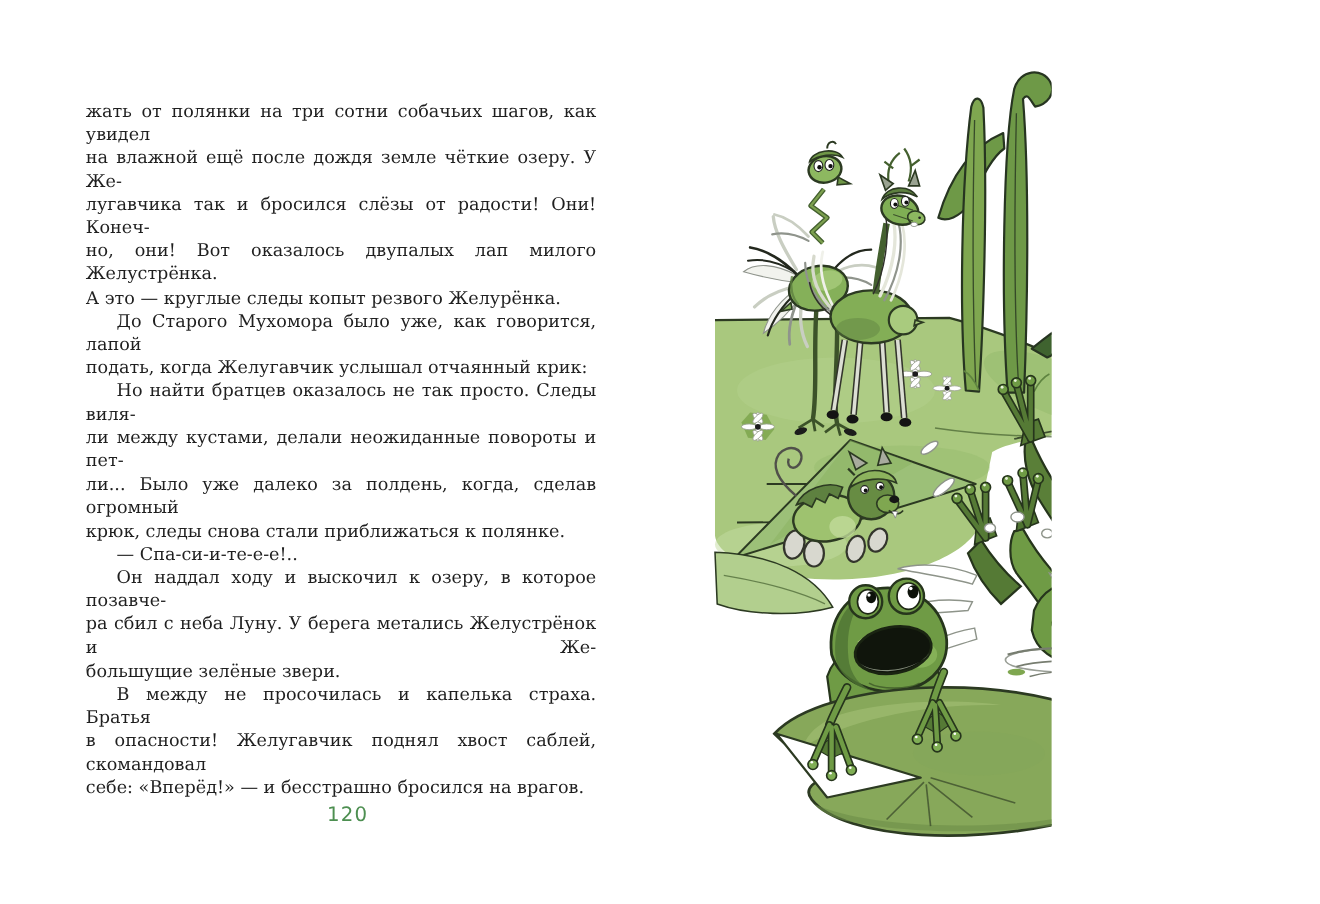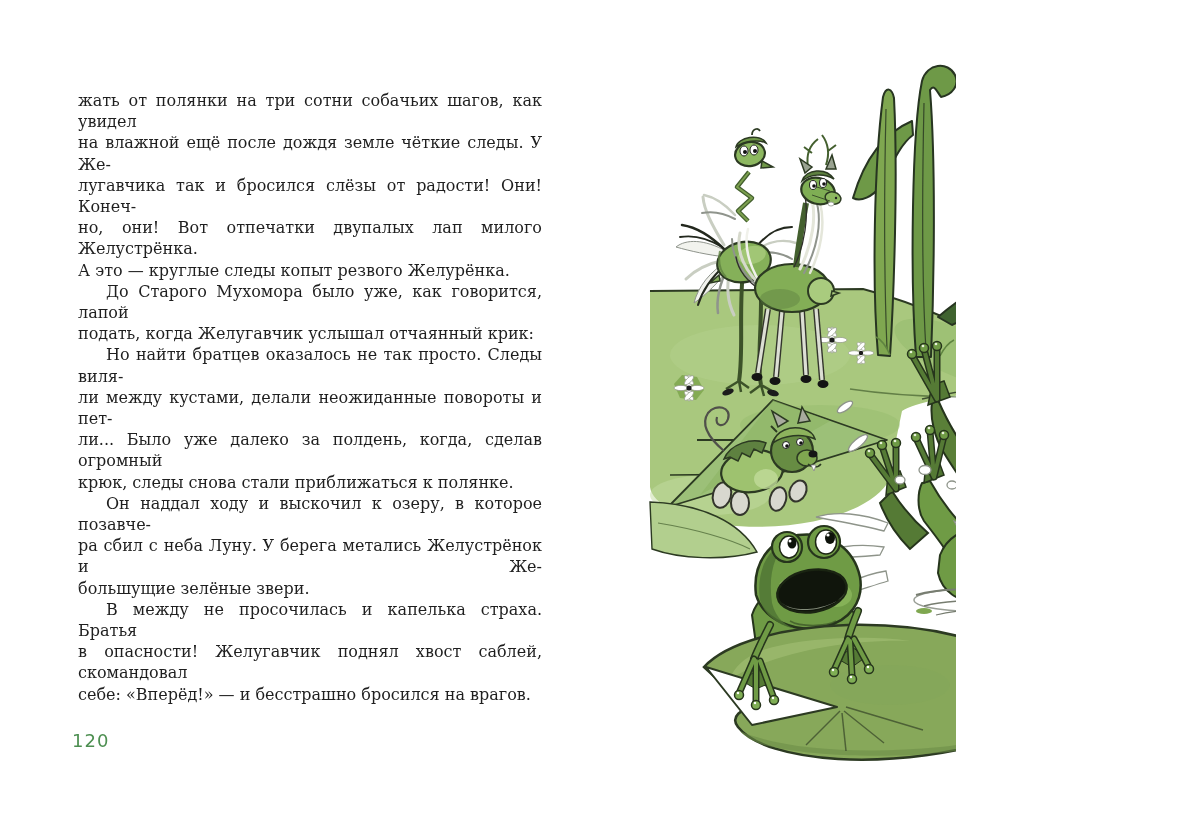--- a/index.html
+++ b/index.html
@@ -3,47 +3,50 @@
 <meta charset="utf-8">
 <style>
   html,body{margin:0;padding:0;background:#ffffff;}
   .spread{position:relative;width:956px;height:822px;background:#ffffff;overflow:hidden;
           font-family:"DejaVu Serif", serif;color:#1f1f1f;}
   .textcol{position:absolute;left:78px;top:90px;width:464px;}
   .para{margin:0;}
   .tline{font-size:16px;line-height:21.2px;text-align:justify;text-align-last:justify;}
   .tline.last{text-align-last:left;}
   .para.indent .tline:first-child{text-indent:28px;}
-  .pagenum{position:absolute;left:72px;top:730px;width:464px;
+  .pagenum{position:absolute;left:84px;top:730px;width:464px;text-align:center;
            font-family:"DejaVu Sans", sans-serif;font-size:18px;color:#4d8f51;letter-spacing:1px;}
   .art{position:absolute;left:640px;top:55px;width:560px;height:765px;}
 </style>
 </head>
 <body>
 
 <div class="spread">
 
   <div class="textcol">
     <div id="story">
         <div class="para">
           <div class="tline">жать от полянки на три сотни собачьих шагов, как увидел</div>
-          <div class="tline">на влажной ещё после дождя земле чёткие следы. У Же-</div>
+          <div class="tline">на влажной ещё после дождя земле чёткие озеру. У Же-</div>
           <div class="tline">лугавчика так и бросился слёзы от радости! Они! Конеч-</div>
-          <div class="tline">но, они! Вот отпечатки двупалых лап милого Желустрёнка.</div>
+          <div class="tline">но, они! Вот оказалось двупалых лап милого Желустрёнка.</div>
           <div class="tline last">А это — круглые следы копыт резвого Желурёнка.</div>
         </div>
         <div class="para indent">
           <div class="tline">До Старого Мухомора было уже, как говорится, лапой</div>
           <div class="tline last">подать, когда Желугавчик услышал отчаянный крик:</div>
         </div>
         <div class="para indent">
           <div class="tline">Но найти братцев оказалось не так просто. Следы виля-</div>
           <div class="tline">ли между кустами, делали неожиданные повороты и пет-</div>
           <div class="tline">ли... Было уже далеко за полдень, когда, сделав огромный</div>
           <div class="tline last">крюк, следы снова стали приближаться к полянке.</div>
+        </div>
+        <div class="para indent">
+          <div class="tline last">— Спа-си-и-те-е-е!..</div>
         </div>
         <div class="para indent">
           <div class="tline">Он наддал ходу и выскочил к озеру, в которое позавче-</div>
           <div class="tline">ра сбил с неба Луну. У берега метались Желустрёнок и Же-</div>
           <div class="tline last">большущие зелёные звери.</div>
         </div>
         <div class="para indent">
           <div class="tline">В между не просочилась и капелька страха. Братья</div>
           <div class="tline">в опасности! Желугавчик поднял хвост саблей, скомандовал</div>
           <div class="tline last">себе: «Вперёд!» — и бесстрашно бросился на врагов.</div>

